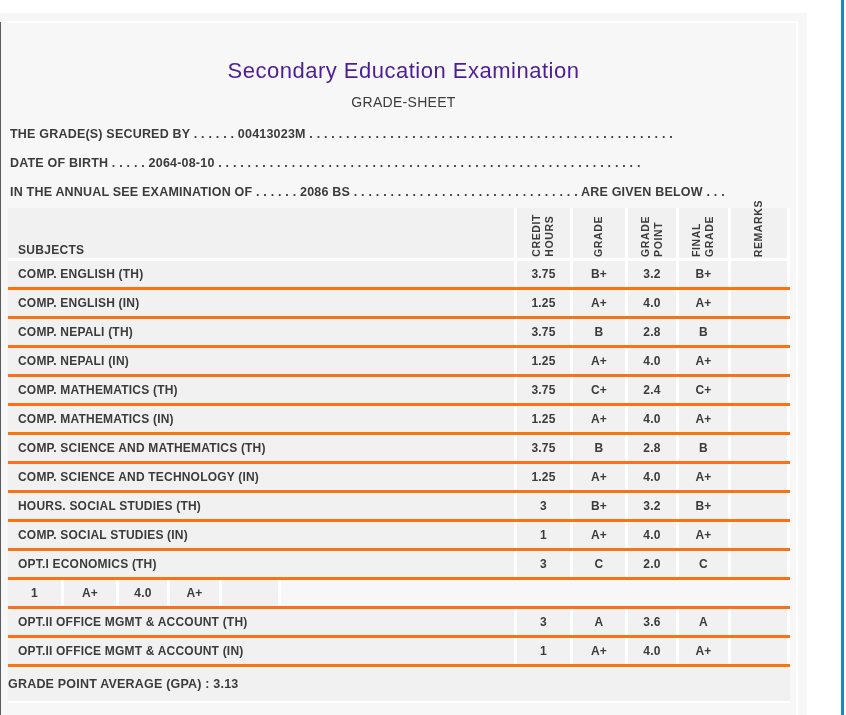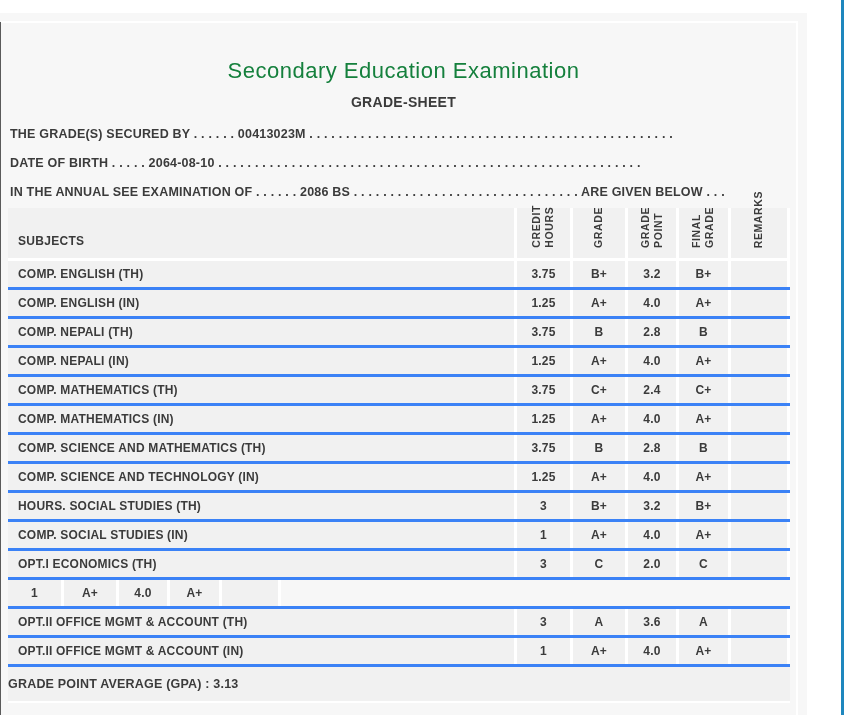--- a/index.html
+++ b/index.html
@@ -6,34 +6,34 @@
   html,body { background:#fff; }
   body { font-family:"Liberation Sans", sans-serif; color:#3b3b3b; }
   .viewport { position:relative; width:846px; height:715px; background:#ffffff; overflow:hidden; }
 
   .panel { position:absolute; left:0; top:13px; width:807px; height:702px; background:#f7f7f7; }
   .edge-left { position:absolute; left:0; top:22px; width:1px; height:693px; background:#5a5a5a; z-index:6; }
   .inner-border-top { position:absolute; left:1px; top:8px; width:797px; height:2px; background:#ffffff; }
   .inner-border-right { position:absolute; left:796px; top:8px; width:2px; height:694px; background:#ffffff; }
   .accent-bar { position:absolute; left:841px; top:0; width:3px; height:715px; background:#1e87be; }
 
-  .doc-title { margin-top:46px; text-align:center; font-size:22px; font-weight:400; letter-spacing:0.5px; color:#15803d; height:24px; line-height:24px; }
-  .doc-subtitle { margin-top:11px; text-align:center; font-size:14px; font-weight:700; letter-spacing:0.3px; height:16px; line-height:16px; }
+  .doc-title { margin-top:46px; text-align:center; font-size:22px; font-weight:400; letter-spacing:0.5px; color:#4c1d95; height:24px; line-height:24px; }
+  .doc-subtitle { margin-top:11px; text-align:center; font-size:14px; font-weight:400; letter-spacing:0.3px; height:16px; line-height:16px; }
 
   .info-lines { margin:16px 0 0 10px; }
   .info-line { width:788px; height:16px; line-height:16px; font-size:12.5px; font-weight:700; letter-spacing:0.2px; white-space:nowrap; overflow:hidden; margin-bottom:13px; }
   .info-line:last-child { margin-bottom:0; }
 
   .gtable { margin:8px 0 0 8px; width:782px; }
   .thead { display:flex; }
-  .th { background:#f1f1f1; border-right:3px solid #fff; border-bottom:3px solid #fff; height:53px; display:flex; align-items:flex-end; justify-content:center; padding-bottom:10px; overflow:visible; }
+  .th { background:#f1f1f1; border-right:3px solid #fff; border-bottom:3px solid #fff; height:53px; display:flex; align-items:flex-end; justify-content:center; padding-bottom:1px; overflow:visible; }
   .th-sub { justify-content:flex-start; padding-left:10px; font-size:12px; font-weight:700; letter-spacing:0.3px; }
   .vh { writing-mode:vertical-rl; transform:rotate(180deg); white-space:pre-line; font-size:10.5px; font-weight:700; line-height:1.25; letter-spacing:0.6px; }
 
-  .tr { display:flex; border-bottom:3px solid #3b82f6; }
+  .tr { display:flex; border-bottom:3px solid #f97316; }
   .td { background:#f1f1f1; border-right:3px solid #fff; height:26px; line-height:26px; text-align:center; font-size:12px; font-weight:700; letter-spacing:0.2px; white-space:nowrap; overflow:hidden; }
   .c-sub { width:509px; }
   .td.c-sub { text-align:left; padding-left:10px; }
   .c-ch  { width:56px; }
   .c-gr  { width:55px; }
   .c-gp  { width:51px; }
   .c-fg  { width:52px; }
   .c-rm  { width:59px; }
 
   .tfoot { width:782px; height:36px; background:#f1f1f1; border-bottom:2px solid #fff; display:flex; align-items:center; justify-content:flex-start; padding-right:8px; font-size:12.5px; font-weight:700; letter-spacing:0.2px; }

